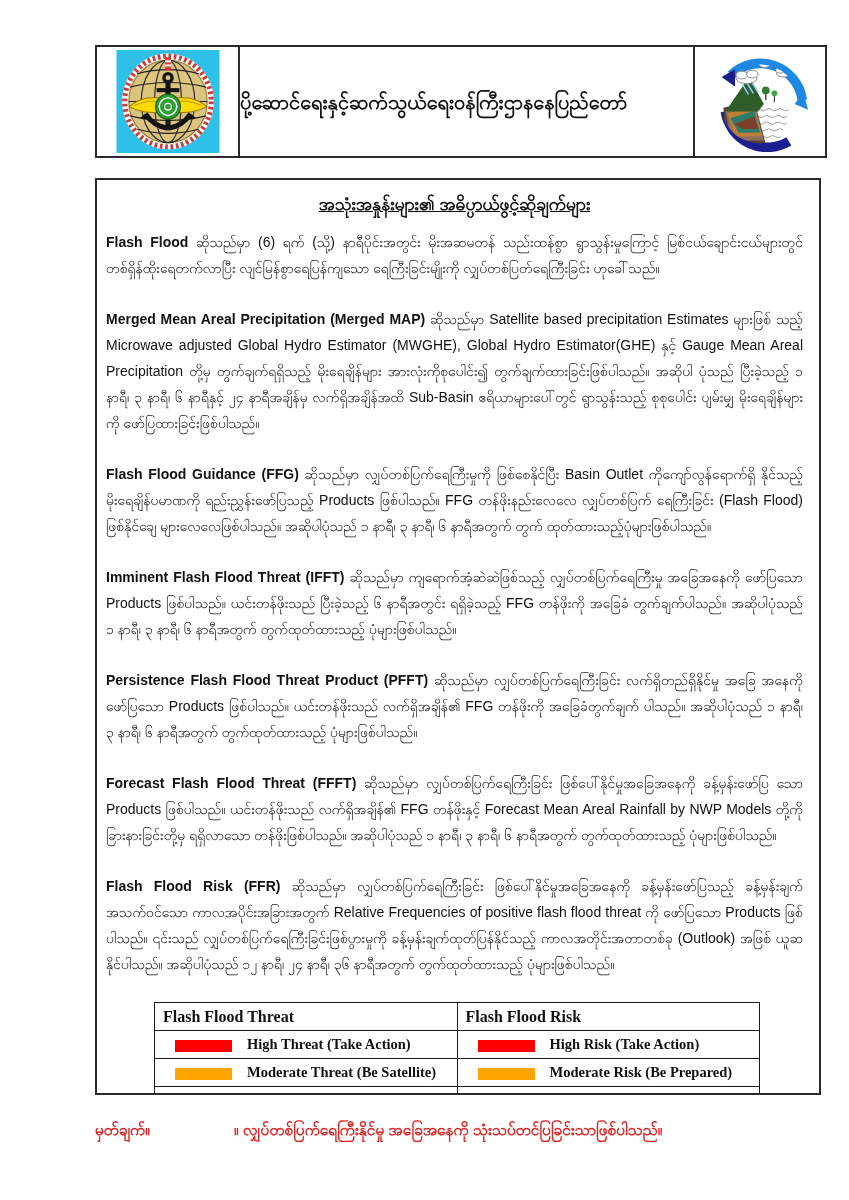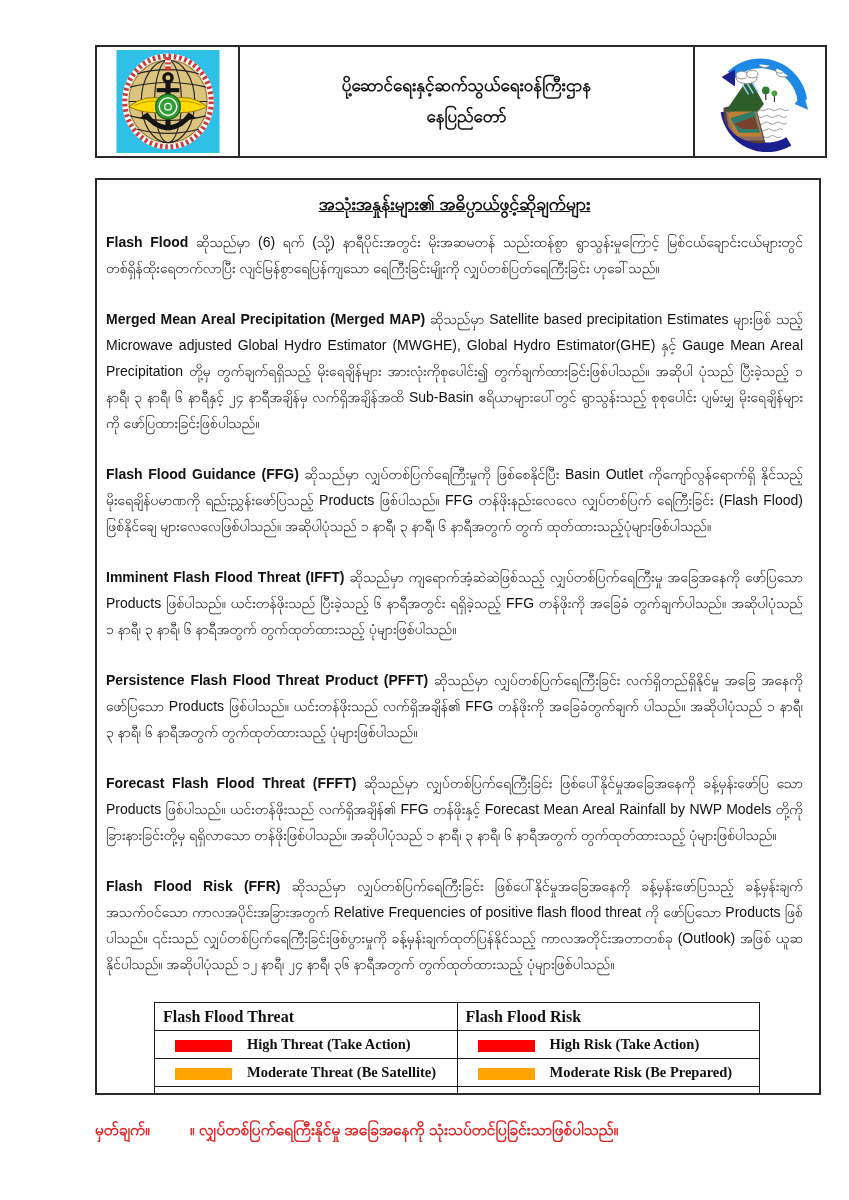--- a/index.html
+++ b/index.html
@@ -6,22 +6,22 @@
   body{
     width:849px;height:1200px;background:#ffffff;position:relative;
     font-family:"Liberation Sans", sans-serif;color:#111;
   }
   
   .header{
     position:absolute;left:95px;top:45px;width:732px;height:113px;
     border:2px solid #2a2a2a;display:flex;box-sizing:border-box;background:#fff;
   }
   .header-cell-left{width:141px;border-right:2px solid #2a2a2a;display:flex;align-items:center;justify-content:center;}
-  .header-cell-center{flex:1;display:flex;flex-direction:column;align-items:center;justify-content:center;
-    font-weight:bold;font-size:17px;line-height:1.8;text-align:center;}
+  .header-cell-center{flex:1;display:flex;flex-direction:row;align-items:center;
+    font-weight:bold;font-size:20px;line-height:1.8;text-align:center;}
   .header-cell-right{width:130px;border-left:2px solid #2a2a2a;display:flex;align-items:center;justify-content:center;}
   
   .doc{
     position:absolute;left:95px;top:178px;width:726px;height:917px;
     border:2px solid #2a2a2a;box-sizing:border-box;padding:11px 16px 0 9px;overflow:hidden;background:#fff;
   }
   .doc-title{
     text-align:center;font-weight:bold;font-size:17.5px;text-decoration:underline;
     margin:2px 0 10px 0;
   }
@@ -38,22 +38,22 @@
   .legend th,.legend td{
     border:1.6px solid #1a1a1a;height:25px;padding:1px 8px;text-align:left;vertical-align:middle;
   }
   .legend th{font-size:16px;}
   .swatch{display:inline-block;width:57px;height:12px;margin:0 15px 0 12px;vertical-align:middle;}
   
   .note{
     position:absolute;left:95px;top:1120px;width:732px;
     font-weight:bold;font-size:15.5px;display:flex;align-items:baseline;
   }
-  .note-label{margin-right:40px;white-space:nowrap;}
-  .note-text{flex:1;}
+  .note-label{margin-right:56px;white-space:nowrap;}
+  .note-text{flex:1;margin-left:28px;}
   svg{display:block;}
 </style>
 </head>
 <body>
 
 <div class="header">
   <div class="header-cell-left">
 
     <svg width="106" height="103" viewBox="0 0 100 100" aria-hidden="true">
       <rect x="0" y="0" width="100" height="100" fill="#2fc0e8"></rect>

